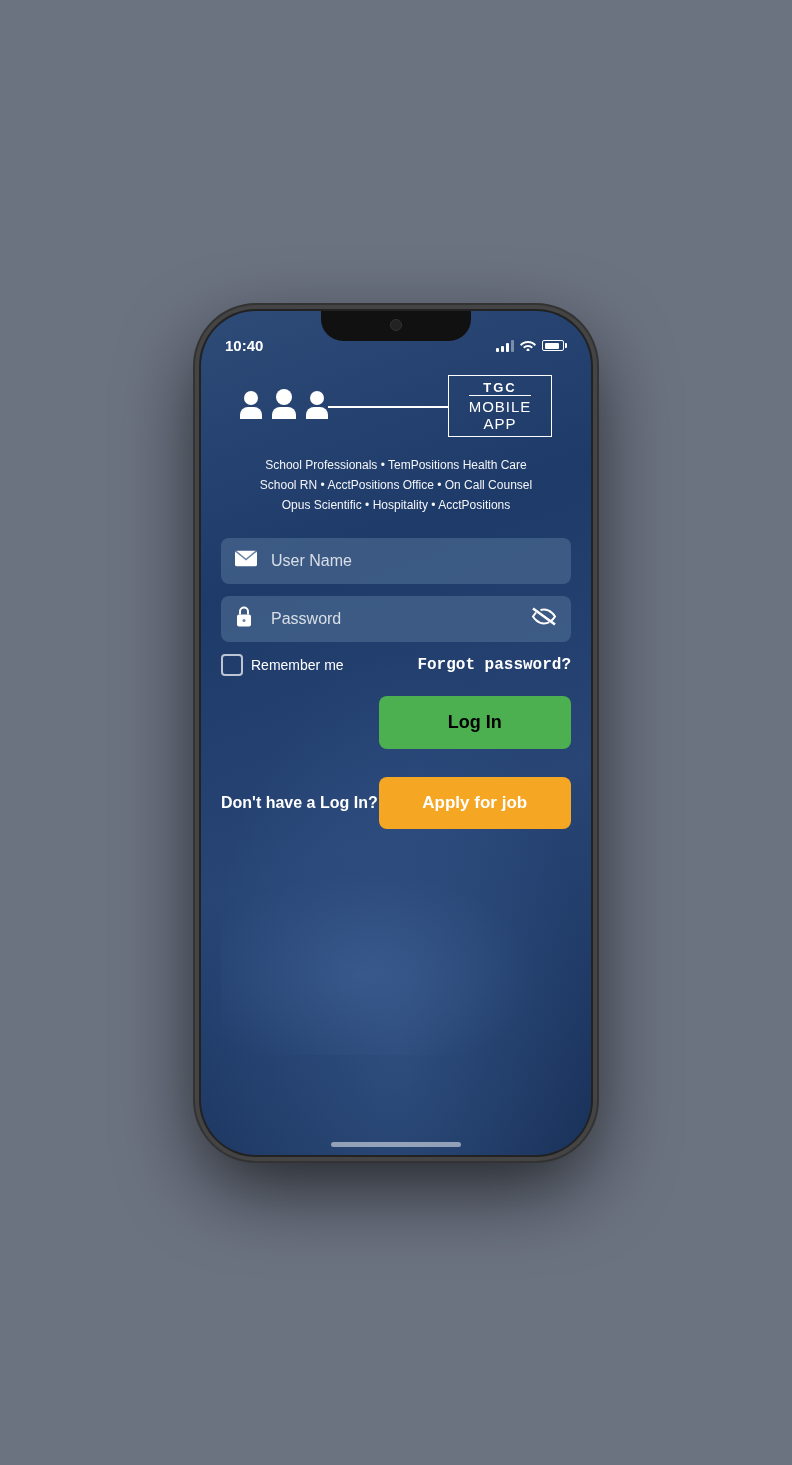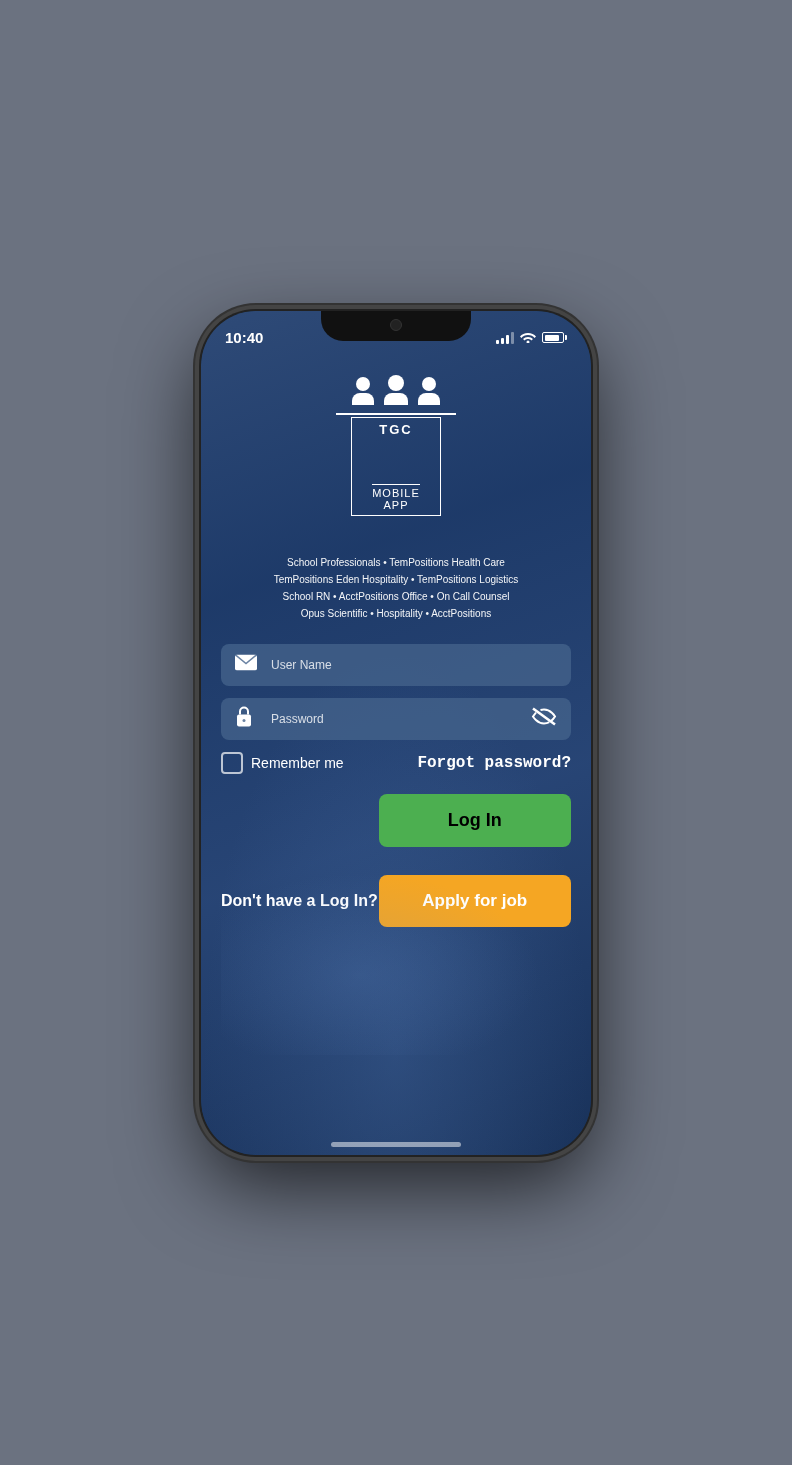--- a/index.html
+++ b/index.html
@@ -87,21 +87,21 @@
       width: 12px;
       height: 12px;
       background: #222;
       border-radius: 50%;
       border: 1px solid #333;
     }
 
     
     .status-bar {
       position: absolute;
-      top: 0;
+      top: 8px;
       left: 0;
       right: 0;
       height: 44px;
       display: flex;
       align-items: center;
       justify-content: space-between;
       padding: 10px 24px 0;
       z-index: 50;
     }
 
@@ -176,21 +176,21 @@
       display: flex;
       flex-direction: column;
       align-items: center;
       padding: 20px 20px 30px;
       overflow-y: auto;
     }
 
     
     .logo-section {
       display: flex;
-      flex-direction: column;
+      flex-direction: row;
       align-items: center;
       margin-bottom: 18px;
       justify-content: flex-end;
     }
 
     .logo-text {
       text-align: center;
       border: 1.5px solid white;
       padding: 4px 20px;
     }
@@ -198,54 +198,52 @@
     .logo-text-line1 {
       color: white;
       font-size: 13px;
       font-weight: 700;
       letter-spacing: 2px;
       text-transform: uppercase;
     }
 
     .logo-text-line2 {
       color: white;
-      font-size: 11px;
+      font-size: 15px;
       font-weight: 400;
       letter-spacing: 1px;
       text-transform: uppercase;
       border-top: 1px solid white;
       padding-top: 2px;
-      margin-top: 47px;
     }
 
     
     .services-text {
       color: white;
-      font-size: 10px;
+      font-size: 12px;
       text-align: center;
       line-height: 1.7;
       margin-bottom: 22px;
       opacity: 0.95;
-      margin-top: 20px;
     }
 
     
     .input-group {
       width: 100%;
       margin-bottom: 12px;
     }
 
     .input-field {
       width: 100%;
       background: rgba(70, 100, 140, 0.75);
       border: none;
       border-radius: 8px;
       padding: 14px 16px 14px 50px;
       color: white;
-      font-size: 12px;
+      font-size: 16px;
       outline: none;
     }
 
     .input-field::placeholder {
       color: rgba(255, 255, 255, 0.8);
     }
 
     .input-wrapper {
       position: relative;
       width: 100%;
@@ -466,21 +464,20 @@
           <div class="logo-text-line1">TGC</div>
           <div class="logo-text-line2">
             <span>Mobile</span><br>
             <span>App</span>
           </div>
         </div>
       </div>
 
       <div class="services-text">
         <div>School Professionals • TemPositions Health Care</div>
-        <div>TemPositions Eden Hospitality • TemPositions Logistics</div>
         <div>School RN • AcctPositions Office • On Call Counsel</div>
         <div>Opus Scientific • Hospitality • AcctPositions</div>
       </div>
 
       <div class="input-group">
         <div class="input-wrapper">
           <span class="input-icon">
             <svg width="22" height="16" viewBox="0 0 22 16" fill="white">
               <rect x="0" y="0" width="22" height="16" rx="2" fill="white"></rect>
               <polyline points="0,0 11,9 22,0" fill="none" stroke="rgba(70,100,140,0.8)" stroke-width="1.5"></polyline>

